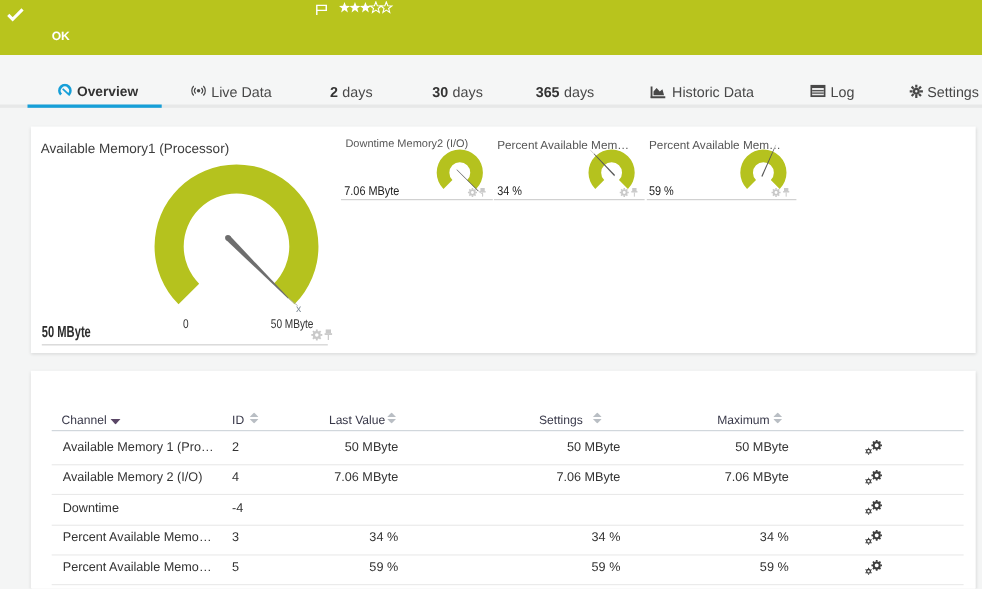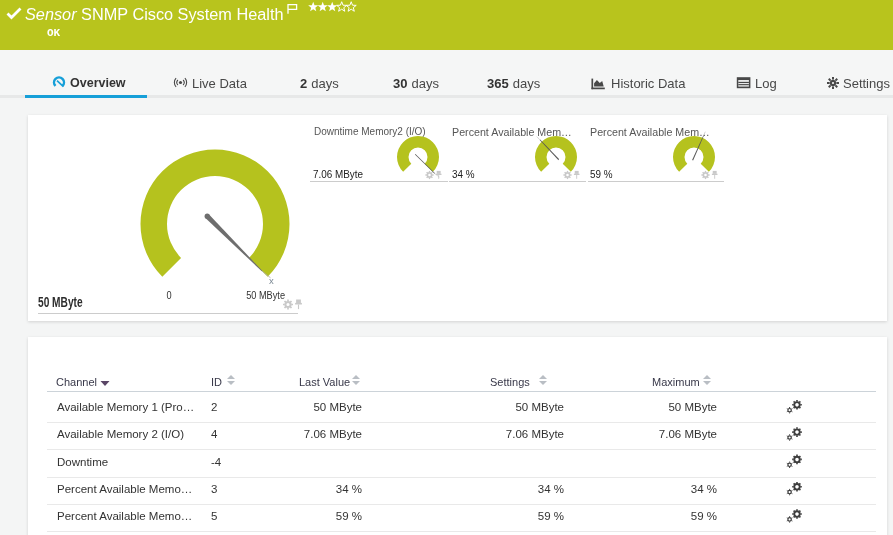--- a/index.html
+++ b/index.html
@@ -5,21 +5,21 @@
 * { margin:0; padding:0; box-sizing:border-box; }
 html,body { width:893px; height:535px; overflow:hidden; }
 body { font-family:"Liberation Sans", sans-serif; background:#f4f5f5; position:relative; }
 #page { position:absolute; left:0; top:0; width:893px; height:535px; }
 .abs { position:absolute; }
 
 
 #banner { left:0; top:0; width:893px; height:50px; background:#b8c41d; }
 #title { left:25px; top:5px; color:#fff; font-size:16.3px; white-space:nowrap; }
 #title .it { font-style:italic; }
-#ok { left:47px; top:27px; color:#fff; font-size:11px; font-weight:bold;font-family:Liberation Mono, monospace; }
+#ok { left:47px; top:27px; color:#fff; font-size:11px; font-weight:bold; }
 
 
 #tabbar { left:0; top:50px; width:893px; height:48px; background:#f5f6f6; border-bottom:3px solid #e7e8e8; }
 #tabline { left:25px; top:95px; width:122px; height:3px; background:#169fd8; }
 .tab { top:76px; height:16px; font-size:13px; color:#484848; white-space:nowrap; display:flex; align-items:flex-start; }
 .tab b { font-weight:bold; color:#333; }
 .tab .sp { width:4px; display:inline-block; }
 #tab-overview { font-weight:bold; color:#333; font-size:12.5px; }
 
 
@@ -41,21 +41,20 @@
 .rowline { height:1px; background:#e9e9e9; }
 </style>
 </head>
 <body>
 <div id="page">
 
   <div class="abs" id="banner"></div>
   <svg class="abs" style="left:6px;top:7px" width="16" height="13" viewBox="0 0 16 13">
     <path d="M1.5 6.5 L5.5 10.5 L14.5 1.5" fill="none" stroke="#fff" stroke-width="2.8"></path>
   </svg>
-  <div class="abs" id="title"><span class="it">Sensor</span> SNMP Cisco System Health</div>
   <svg class="abs" style="left:287px;top:4px" width="11" height="10" viewBox="0 0 11 10">
     <path d="M1 9.7 L1 0.7 L9.6 0.7 L9.6 5.4 L1 5.4" fill="none" stroke="#fff" stroke-width="1.3"></path>
   </svg>
   <svg class="abs" style="left:308px;top:1px" width="50" height="13" viewBox="0 0 50 13">
     <g transform="translate(5.2,6) scale(1.1)">
         <path d="M0.00,-4.80 L1.18,-1.62 L4.57,-1.48 L1.90,0.62 L2.82,3.88 L0.00,2.00 L-2.82,3.88 L-1.90,0.62 L-4.57,-1.48 L-1.18,-1.62 Z" fill="#fff"></path>
       </g>
     <g transform="translate(14.7,6) scale(1.1)">
         <path d="M0.00,-4.80 L1.18,-1.62 L4.57,-1.48 L1.90,0.62 L2.82,3.88 L0.00,2.00 L-2.82,3.88 L-1.90,0.62 L-4.57,-1.48 L-1.18,-1.62 Z" fill="#fff"></path>
       </g>
@@ -116,20 +115,21 @@
         <line x1="2.4" y1="2.4" x2="4.24" y2="4.24"></line>
         <line x1="0" y1="3.4" x2="0" y2="6"></line>
         <line x1="-2.4" y1="2.4" x2="-4.24" y2="4.24"></line>
         <line x1="-3.4" y1="0" x2="-6" y2="0"></line>
         <line x1="-2.4" y1="-2.4" x2="-4.24" y2="-4.24"></line>
       </g>
     </svg>
     Settings</div>
 
   <div class="abs panel" id="panel1"></div>
+  <div class="abs gtitle-big" style="left:37px;top:128px">Available Memory1 (Processor)</div>
   <div class="abs gscale" style="left:159px;top:289px;width:20px;text-align:center;transform:scaleX(0.8)">0</div>
   <div class="abs gscale" style="left:205px;top:289px;width:80px;text-align:right;transform:scaleX(0.8);transform-origin:right top">50 MByte</div>
   <div class="abs gvalue-big" style="left:38px;top:294px">50 MByte</div>
   <div class="abs blockline" style="left:38px;top:313px;width:260px"></div>
 
   <div class="abs gtitle" style="left:314px;top:126px">Downtime Memory2 (I/O)</div>
   <div class="abs gvalue" style="left:313px;top:168px">7.06 MByte</div>
   <div class="abs blockline" style="left:310px;top:181px;width:138px"></div>
 
   <div class="abs gtitle" style="left:452px;top:126px;font-size:10.7px">Percent Available Mem…</div>

